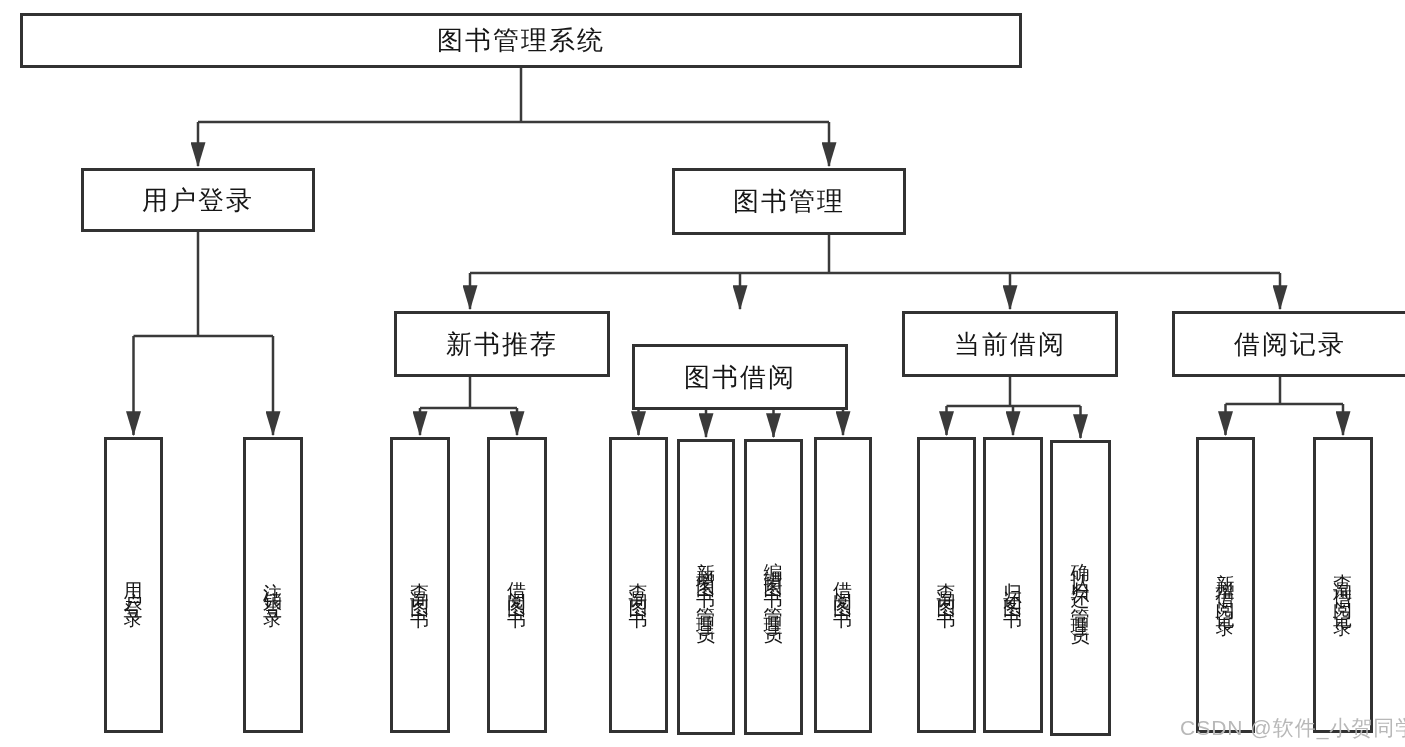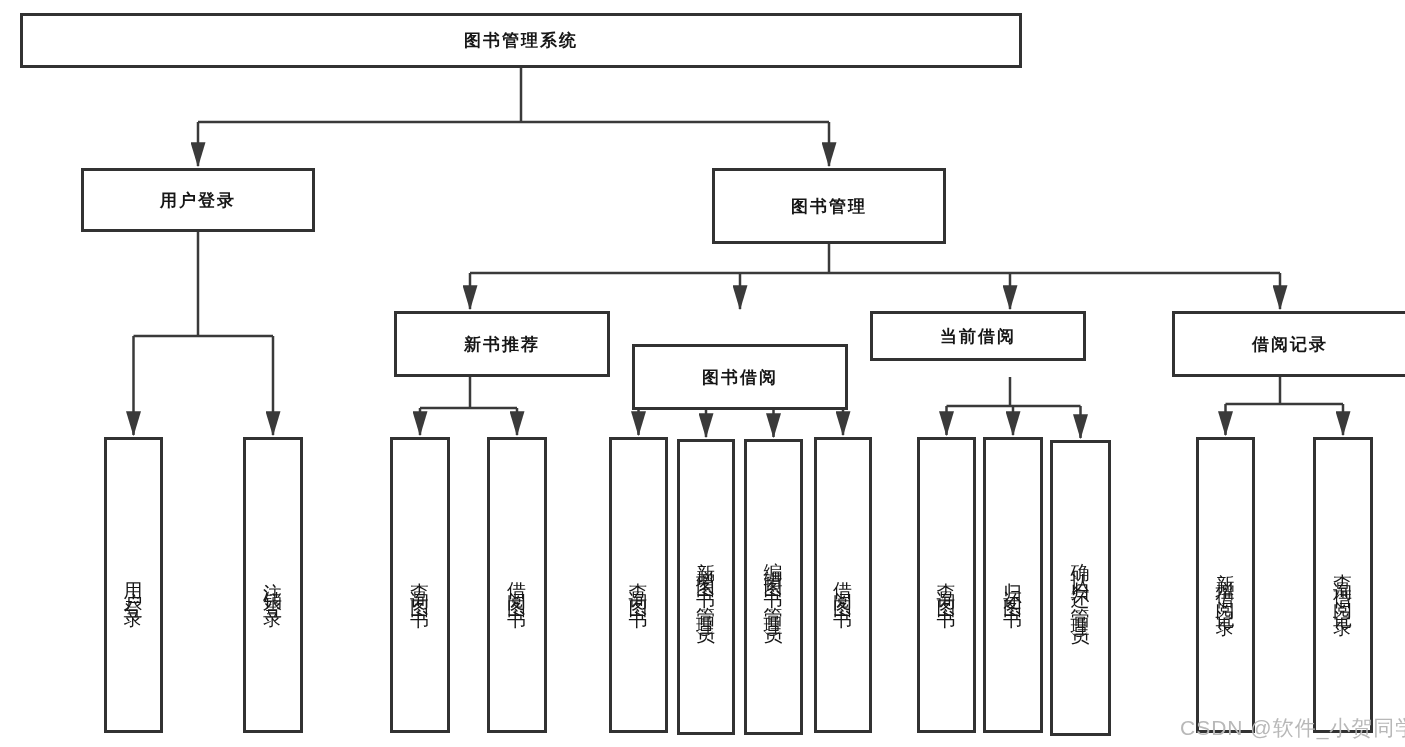--- a/index.html
+++ b/index.html
@@ -25,24 +25,23 @@
     position: absolute;
     box-sizing: border-box;
     border: 3px solid #323232;
     background: #ffffff;
     display: flex;
     align-items: center;
     justify-content: center;
     text-align: center;
   }
   .h {
-    font-size: 17px;
+    font-size: 26px;
     letter-spacing: 2px;
     white-space: nowrap;
-    font-weight: bold;
   }
   .v {
     writing-mode: vertical-rl;
     text-orientation: mixed;
     font-size: 19px;
     letter-spacing: 9px;
     line-height: 1;
   }
   .watermark {
     position: absolute;
@@ -103,25 +102,25 @@
     <path d="M1280,377 V404"></path>
     <path d="M1225.5,404 H1343"></path>
     <line x1="1225.5" y1="404" x2="1225.5" y2="435" marker-end="url(#arrow)"></line>
     <line x1="1343" y1="404" x2="1343" y2="435" marker-end="url(#arrow)"></line>
   </g>
 </svg>
 
 <div class="box h" style="left:20px; top:13px; width:1002px; height:55px;">图书管理系统</div>
 
 <div class="box h" style="left:81px; top:168px; width:234px; height:64px;">用户登录</div>
-<div class="box h" style="left:712px; top:168px; width:234px; height:76px;">图书管理</div>
+<div class="box h" style="left:672px; top:168px; width:234px; height:67px;">图书管理</div>
 
 <div class="box h" style="left:362px; top:311px; width:216px; height:66px;margin-left:32px;">新书推荐</div>
 <div class="box h" style="left:632px; top:311px; width:216px; height:66px;margin-top:33px;">图书借阅</div>
-<div class="box h" style="left:870px; top:311px; width:216px; height:50px;">当前借阅</div>
+<div class="box h" style="left:902px; top:311px; width:216px; height:66px;">当前借阅</div>
 <div class="box h" style="left:1172px; top:311px; width:236px; height:66px;">借阅记录</div>
 
 <div class="box v" style="left:104px; top:437px; width:59px; height:296px;">用户登录</div>
 <div class="box v" style="left:243px; top:437px; width:60px; height:296px;">注销登录</div>
 
 <div class="box v" style="left:390px; top:437px; width:60px; height:296px;">查询图书</div>
 <div class="box v" style="left:487px; top:437px; width:60px; height:296px;">借阅图书</div>
 
 <div class="box v" style="left:609px; top:437px; width:59px; height:296px;">查询图书</div>
 <div class="box v" style="left:677px; top:439px; width:58px; height:296px;">新增图书（管理员）</div>

